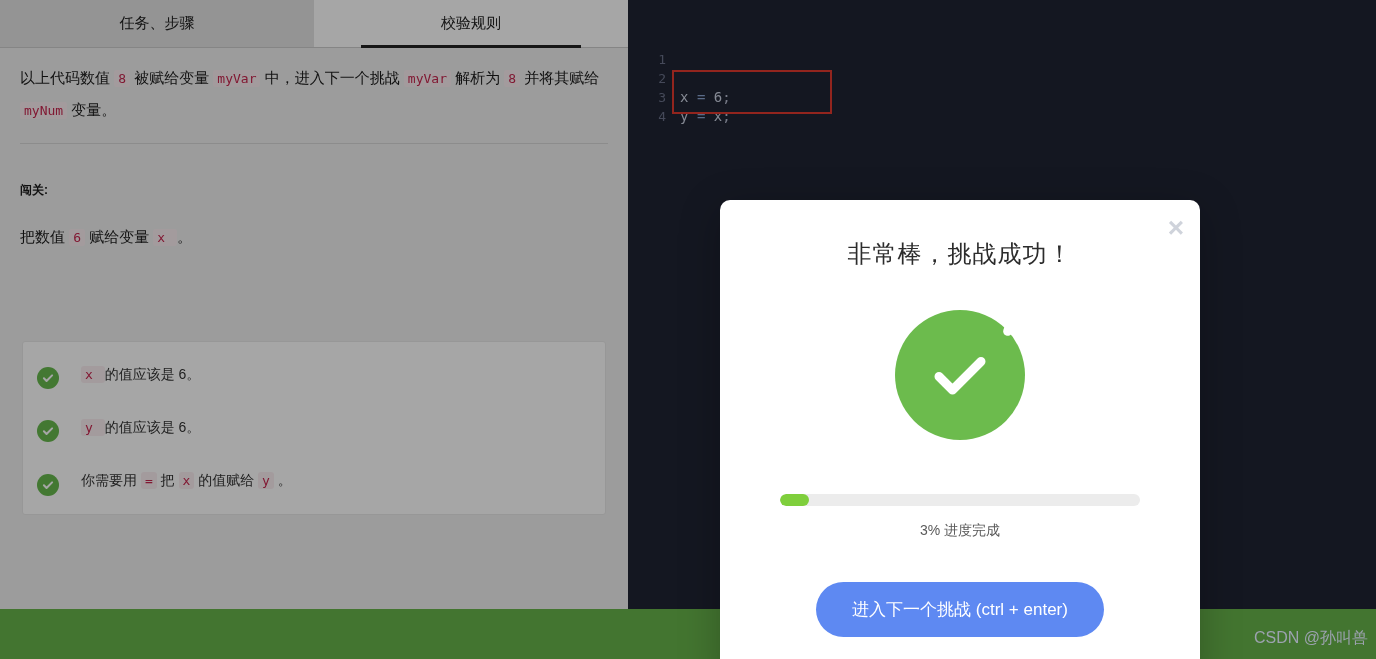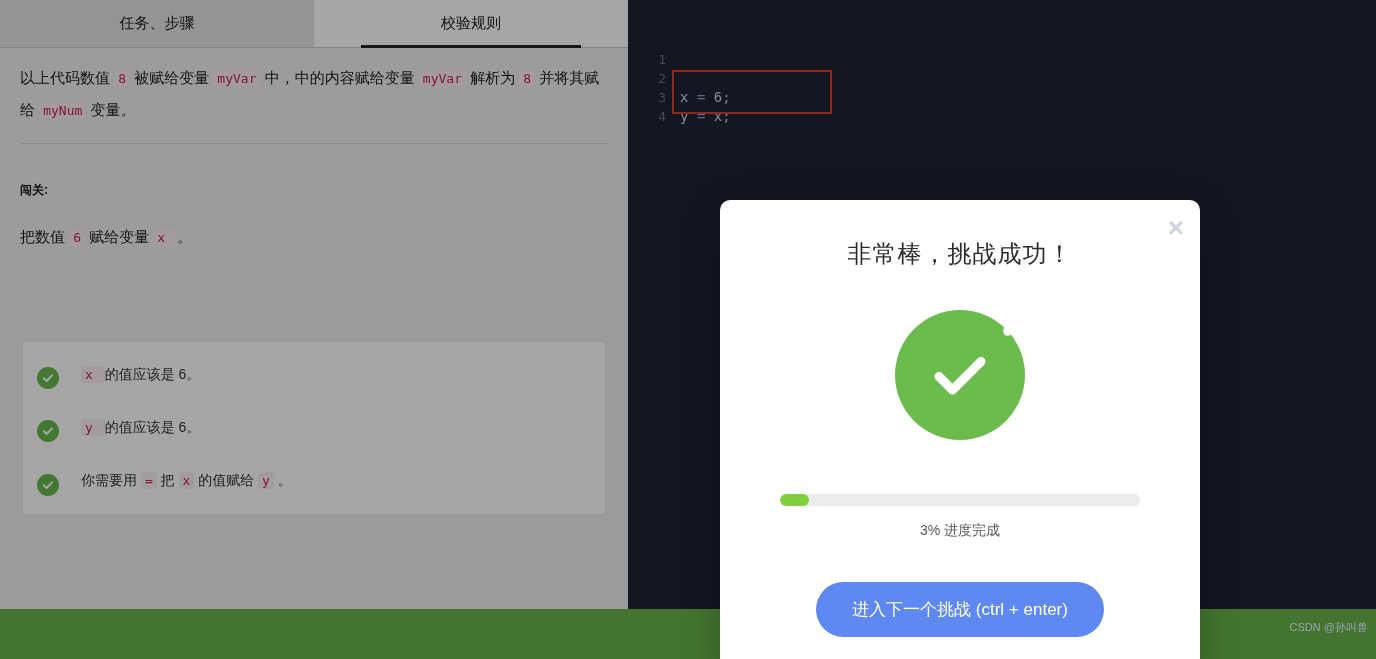--- a/index.html
+++ b/index.html
@@ -27,21 +27,21 @@
 .gutter{position:absolute;left:0;top:50px;width:46px;text-align:right;color:#6a7189;padding-right:8px;line-height:19px;font-size:13px}
 .gutter div{height:19px}
 .code{margin-left:52px}
 .code-line{height:19px}
 .op{color:#8aa4d0}
 .id{color:#cdd3e3}
 .num{color:#cdd3e3}
 .pun{color:#b9bed2}
 .hl-box{position:absolute;left:44px;top:70px;width:160px;height:44px;border:2px solid #e23a2e;pointer-events:none}
 .green-bar{position:absolute;left:0;bottom:0;right:0;height:50px;background:#68b44b;z-index:2}
-.watermark{position:absolute;right:8px;bottom:24px;color:#9ca2af;font-size:11px;z-index:30;font-family:Arial,sans-serif}
+.watermark{position:absolute;right:8px;bottom:10px;color:#9ca2af;font-size:16px;z-index:30;font-family:Arial,sans-serif}
 .modal{position:absolute;left:720px;top:200px;width:480px;height:480px;background:#fff;border-radius:10px;z-index:20;box-shadow:0 10px 40px rgba(0,0,0,.25);padding:32px 40px 0 40px;text-align:center}
 .modal .close{position:absolute;right:16px;top:14px;color:#cfd3db;font-size:28px;font-weight:700;cursor:pointer;line-height:1}
 .modal h2{font-size:24px;font-weight:400;color:#2c2c2c;margin:6px 0 40px 0;letter-spacing:1px}
 .big-check{width:130px;height:130px;border-radius:50%;background:#6cbb4d;margin:0 auto 54px auto;display:flex;align-items:center;justify-content:center;position:relative}
 .big-check::after{content:"";position:absolute;right:12px;top:12px;width:9px;height:14px;background:#fff;border-radius:5px;transform:rotate(20deg)}
 .big-check svg{width:72px;height:72px}
 .progress-wrap{margin:0 20px 16px 20px}
 .progress-track{height:12px;background:#ececec;border-radius:8px;position:relative;overflow:hidden}
 .progress-fill{position:absolute;left:0;top:0;bottom:0;width:8%;background:#7fcf3c;border-radius:8px}
 .progress-label{margin-top:16px;font-size:14px;color:#5a5a5a}
@@ -52,21 +52,21 @@
 
 <div class="app">
 
   <div class="left-pane">
     <div class="tabs">
       <div class="tab"><span>任务、步骤</span></div>
       <div class="tab active"><span>校验规则</span></div>
     </div>
     <div class="content">
       <p>
-        <span class="seg">以上代码数值 </span><code class="v">8</code><span class="seg"> 被赋给变量 </span><code class="v">myVar</code><span class="seg"> 中，中的内容赋给变量 </span><code class="v">myVar</code><span class="seg"> 解析为 </span><code class="v">8</code><span class="seg"> 并将其赋给 </span><code class="v">myNum</code><span class="seg"> 变量。</span>
+        <span class="seg">以上代码数值 </span><code class="v">8</code><span class="seg"> 被赋给变量 </span><code class="v">myVar</code><span class="seg"> 中，进入下一个挑战 </span><code class="v">myVar</code><span class="seg"> 解析为 </span><code class="v">8</code><span class="seg"> 并将其赋给 </span><code class="v">myNum</code><span class="seg"> 变量。</span>
       </p>
       <hr class="sep">
       <div class="gk-title">闯关:</div>
       <div class="gk-line">
         <span>把数值 </span><code class="v">6</code><span> 赋给变量 </span><code class="v"> x </code><span> 。</span>
       </div>
 
       <div class="checks">
         <div class="check-row">
           <span class="ck">

